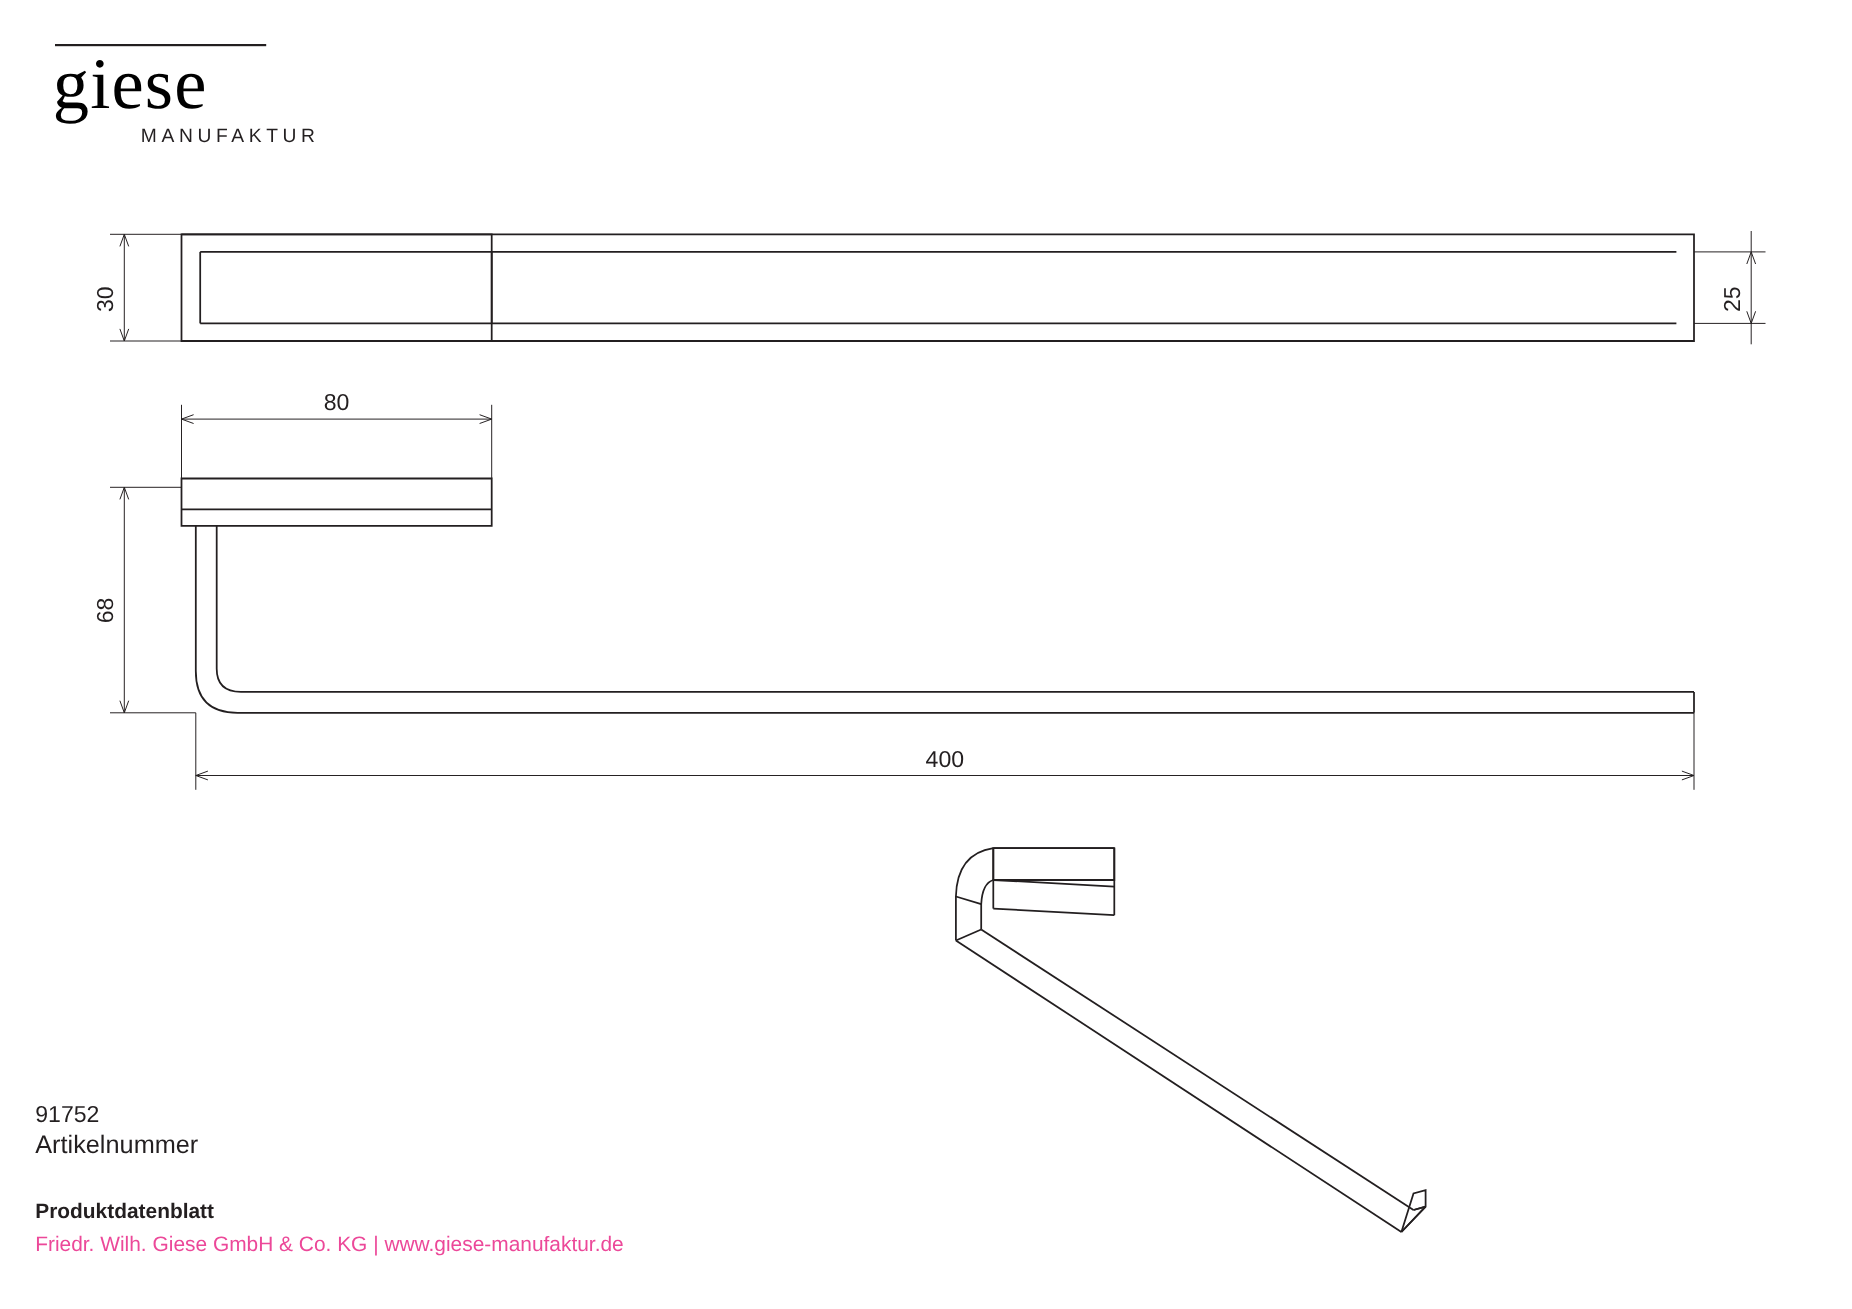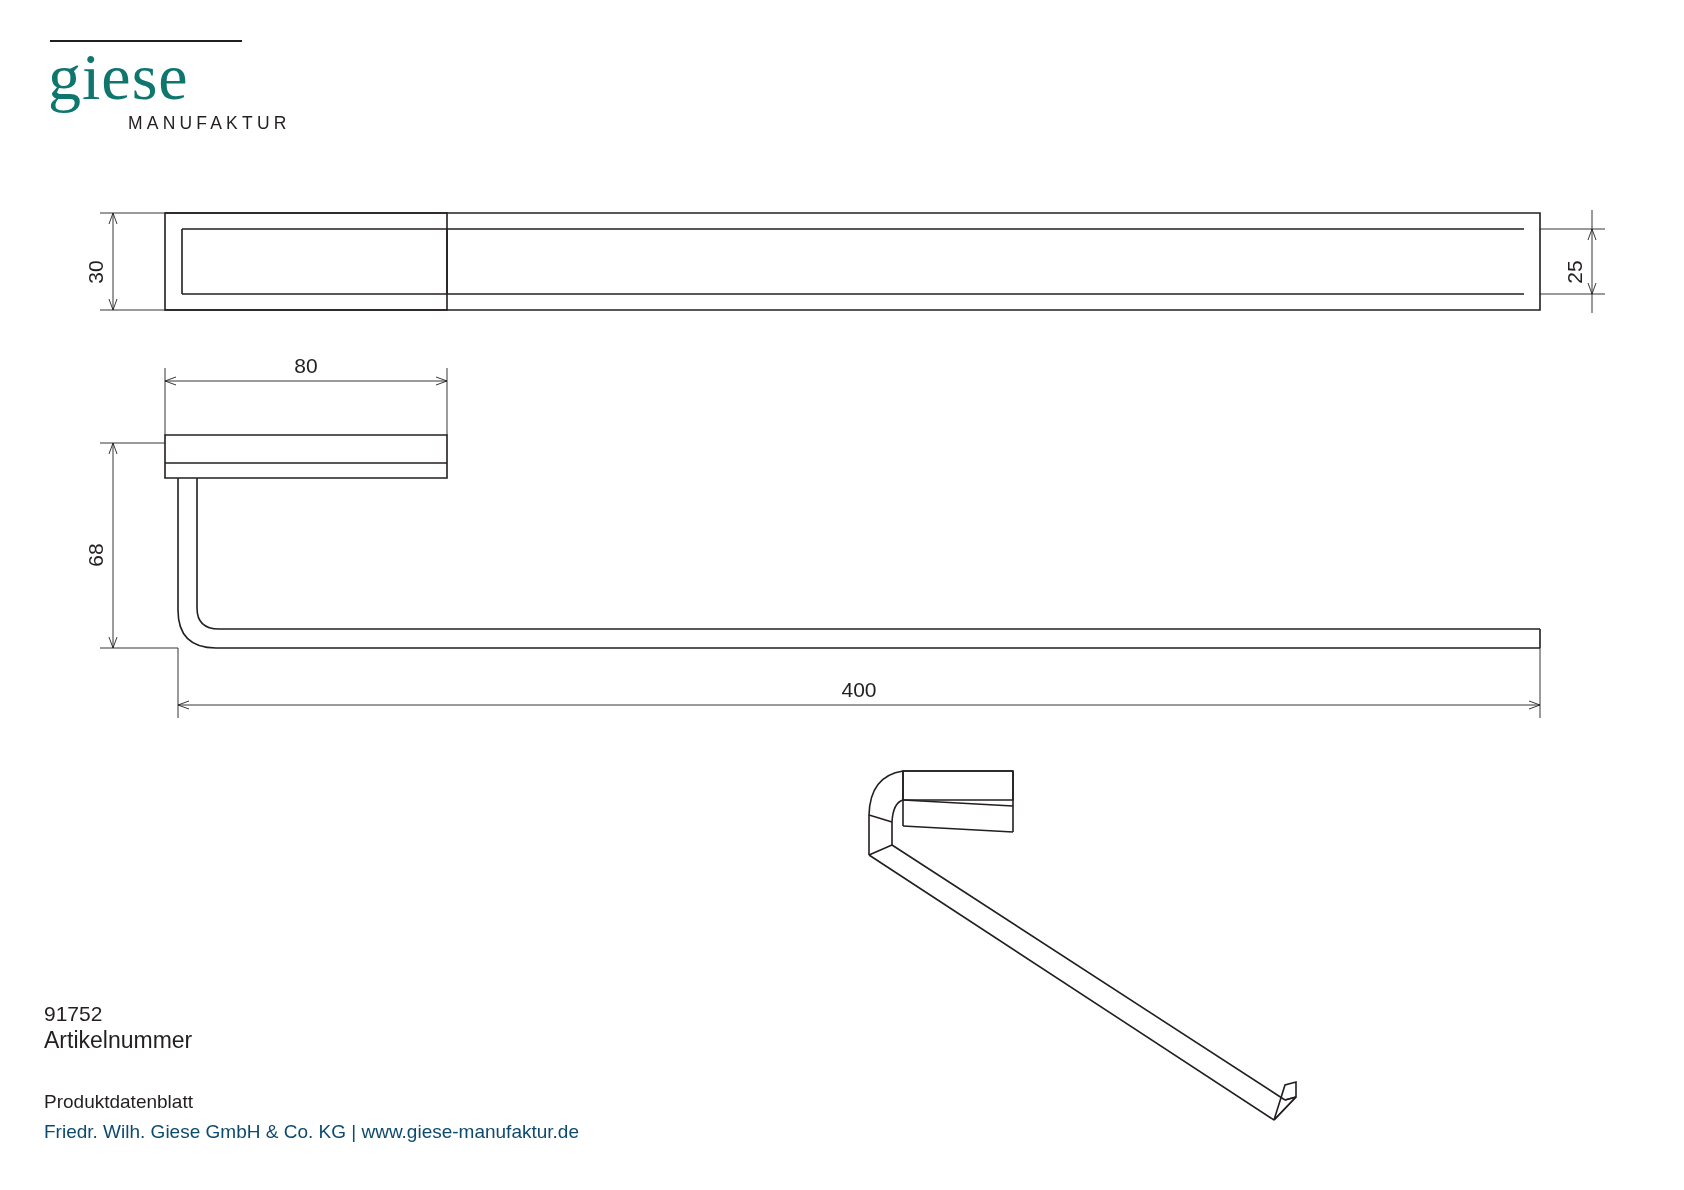--- a/index.html
+++ b/index.html
@@ -29,21 +29,21 @@
     background: #231f20;
     margin-left: 6px;
   }
   .logo-word {
     font-family: "Liberation Serif", serif;
     font-size: 66px;
     line-height: 66px;
     letter-spacing: 1px;
     margin-top: 2px;
     margin-left: 4px;
-    color: #0f766e;
+    color: #000000;
   }
   .logo-sub {
     font-family: "Liberation Sans", sans-serif;
     font-size: 17.5px;
     letter-spacing: 4.2px;
     margin-top: 3px;
     margin-left: 84px;
     color: #231f20;
   }
 
@@ -52,46 +52,46 @@
     position: absolute;
     left: 0;
     top: 0;
     width: 1684px;
     height: 1190px;
   }
 
   
   .footer {
     position: absolute;
-    left: 44px;
+    left: 32px;
     top: 1000px;
     width: 800px;
   }
   .footer .artnum {
     font-size: 21px;
     line-height: 27px;
     color: #231f20;
   }
   .footer .artlabel {
     font-size: 23px;
     line-height: 26px;
     color: #231f20;
   }
   .footer .datasheet {
     font-size: 19px;
-    font-weight: normal;
+    font-weight: bold;
     line-height: 26px;
     margin-top: 36px;
     color: #231f20;
   }
   .footer .company {
     font-size: 19px;
     line-height: 26px;
     margin-top: 4px;
-    color: #0c4a6e;
+    color: #ec4899;
   }
 
   .dim-text {
     font-family: "Liberation Sans", sans-serif;
     font-size: 21px;
     fill: #231f20;
   }
 </style>
 </head>
 <body>

